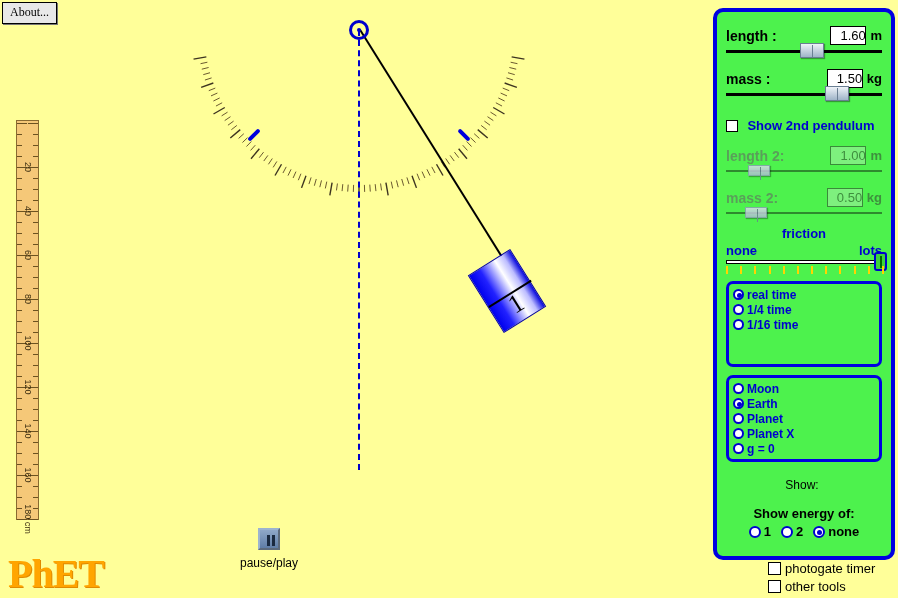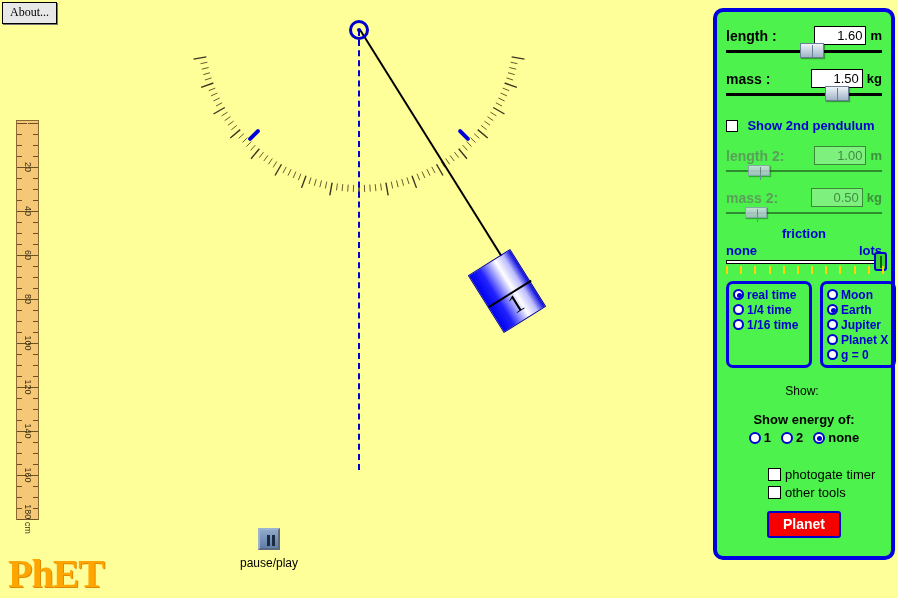--- a/index.html
+++ b/index.html
@@ -117,23 +117,23 @@
     background:#4df24d;
     border:4px solid #0000e0;
     border-radius:10px;
     padding:10px 9px 6px 9px;
   }
   .row{ position:relative; }
   .ctl-label{ font-weight:bold; font-size:14px; color:#000; }
   .ctl-label.disabled{ color:#5a9f5a; }
   .value-box{
     display:inline-block;
-    width:52px; text-align:right;
+    width:36px; text-align:right;
     background:#fff; border:1px solid #000;
-    font-size:13px; padding:1px 3px 1px 15px;
+    font-size:13px; padding:1px 3px 1px 9px;
     font-family:"Liberation Sans", sans-serif;
   }
   .value-box.disabled{ background:#7ef07e; border:1px solid #3a8a3a; color:#3e8f3e; }
   .unit{ font-weight:bold; font-size:13px; color:#000; }
   .unit.disabled{ color:#3e8f3e; }
 
   .slider-track{
     position:relative; height:3px; background:#000; margin-top:5px;
   }
   .slider-track.disabled{ background:#2e8b2e; height:2px; }
@@ -483,21 +483,21 @@
       <span class="f-tick" style="left: 36.3636%;"></span>
       <span class="f-tick" style="left: 45.4545%;"></span>
       <span class="f-tick" style="left: 54.5455%;"></span>
       <span class="f-tick" style="left: 63.6364%;"></span>
       <span class="f-tick" style="left: 72.7273%;"></span>
       <span class="f-tick" style="left: 81.8182%;"></span>
       <span class="f-tick" style="left: 90.9091%;"></span>
       <span class="f-tick" style="left: 100%;"></span>
     </div>
 
-  <div style="display:flex; gap:8px; margin-top:6px;">
+  <div style="display:flex; gap:8px; margin-top:6px;flex-direction:column;">
     <div class="radio-group-box" id="time-group" style="flex:0 0 86px;">
         <div class="radio-row">
           <span class="radio checked"></span>
           <span class="radio-label">real time</span>
         </div>
         <div class="radio-row">
           <span class="radio"></span>
           <span class="radio-label">1/4 time</span>
         </div>
         <div class="radio-row">
@@ -509,21 +509,21 @@
         <div class="radio-row">
           <span class="radio"></span>
           <span class="radio-label">Moon</span>
         </div>
         <div class="radio-row">
           <span class="radio checked"></span>
           <span class="radio-label">Earth</span>
         </div>
         <div class="radio-row">
           <span class="radio"></span>
-          <span class="radio-label">Jupiter</span>
+          <span class="radio-label">Planet</span>
         </div>
         <div class="radio-row">
           <span class="radio"></span>
           <span class="radio-label">Planet X</span>
         </div>
         <div class="radio-row">
           <span class="radio"></span>
           <span class="radio-label">g = 0</span>
         </div>
       </div>

